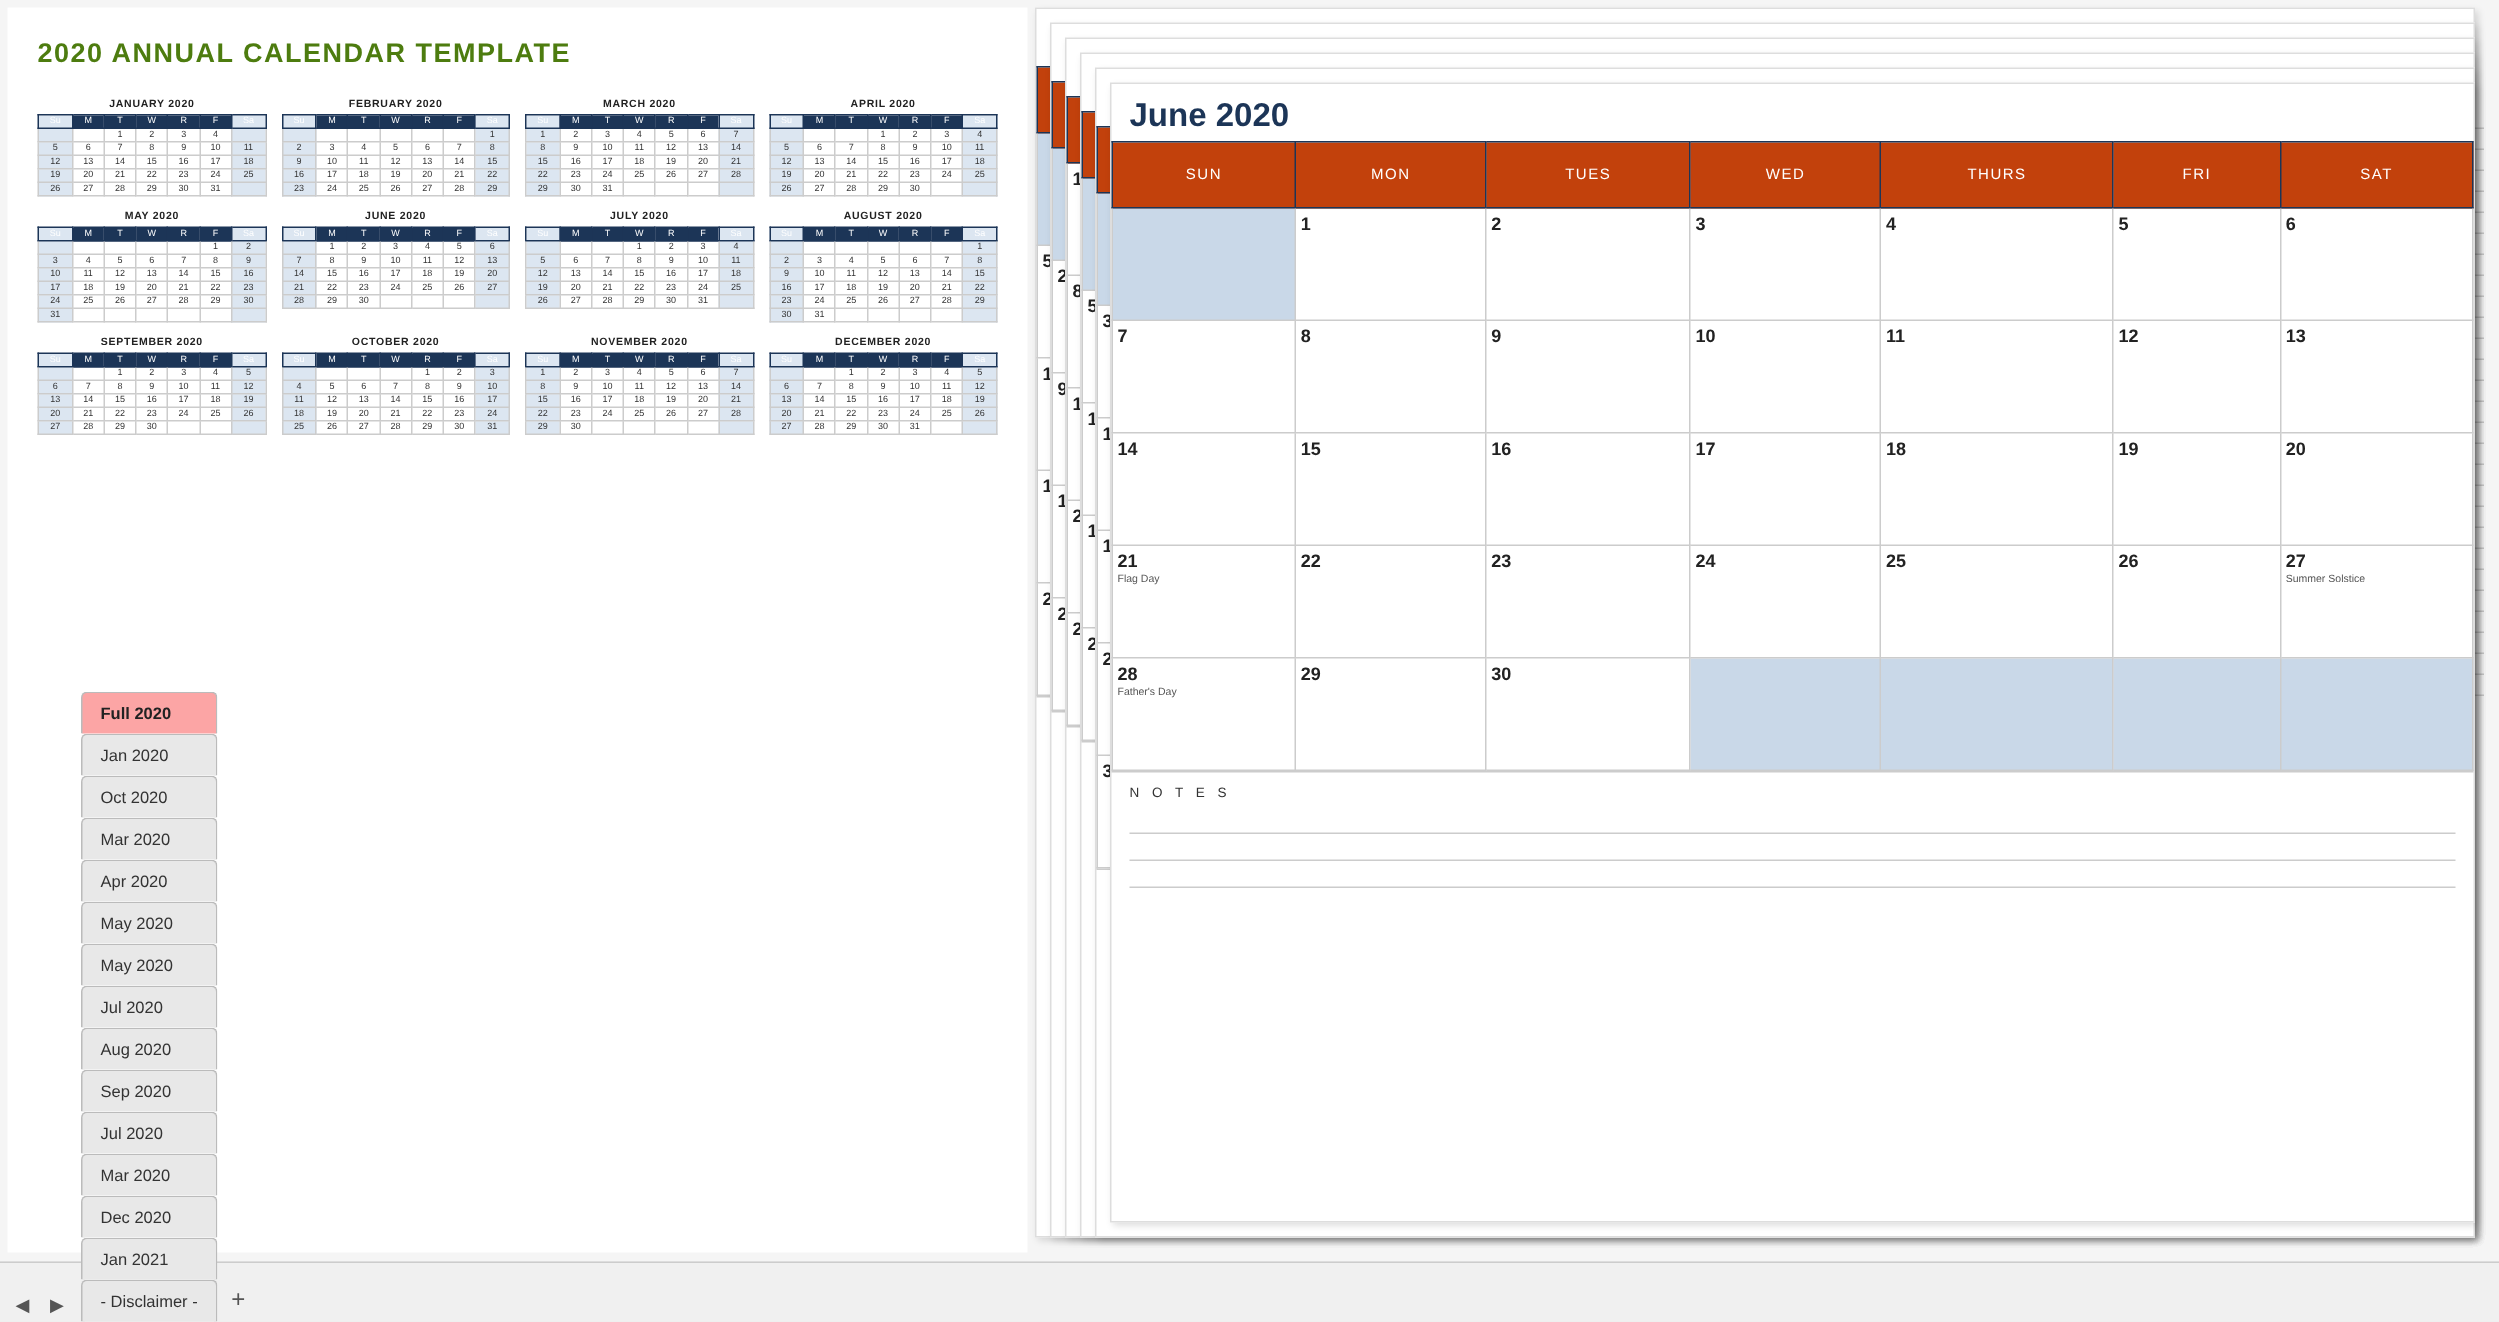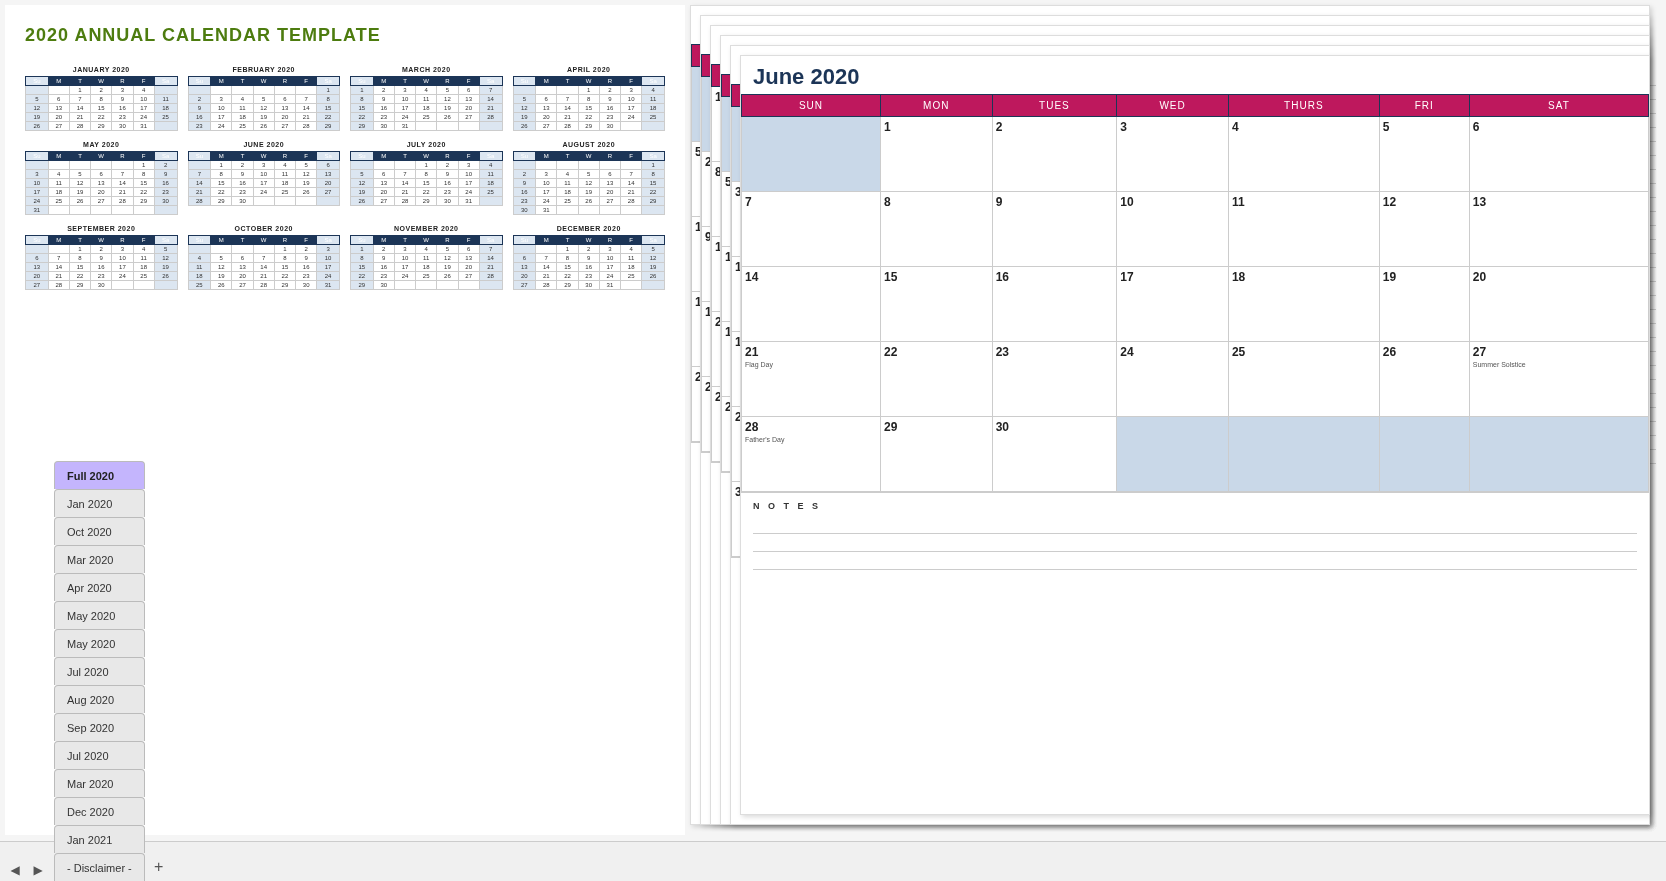--- a/index.html
+++ b/index.html
@@ -136,25 +136,25 @@
       color: #1c3557;
       padding: 8px 12px 4px;
     }
 
     .month-cal-grid {
       width: 100%;
       border-collapse: collapse;
     }
 
     .month-cal-grid thead th {
-      background: #be185d;
+      background: #c2410c;
       color: white;
       font-size: 10px;
       text-align: center;
-      padding: 5px;
+      padding: 16px;
       font-weight: normal;
       letter-spacing: 1px;
       border: 1px solid #1c3557;
     }
 
     .month-cal-grid tbody td {
       border: 1px solid #ccc;
       vertical-align: top;
       padding: 3px;
       font-size: 12px;
@@ -177,21 +177,21 @@
 
     .notes-section {
       padding: 8px 12px;
       border-top: 1px solid #ccc;
     }
 
     .notes-section-title {
       font-size: 9px;
       letter-spacing: 3px;
       color: #333;
-      font-weight: bold;
+      font-weight: normal;
     }
 
     .notes-section-lines {
       margin-top: 5px;
     }
 
     .notes-section-line {
       border-bottom: 1px solid #ccc;
       height: 18px;
     }
@@ -220,21 +220,21 @@
       border: 1px solid #bbb;
       border-bottom: none;
       border-radius: 4px 4px 0 0;
       cursor: pointer;
       white-space: nowrap;
       background: #e8e8e8;
       color: #333;
     }
 
     .tab.active {
-      background: #c4b5fd;
+      background: #fca5a5;
       font-weight: bold;
       color: #222;
     }
 
     .tab-add {
       width: 26px;
       height: 26px;
       display: flex;
       align-items: center;
       justify-content: center;

